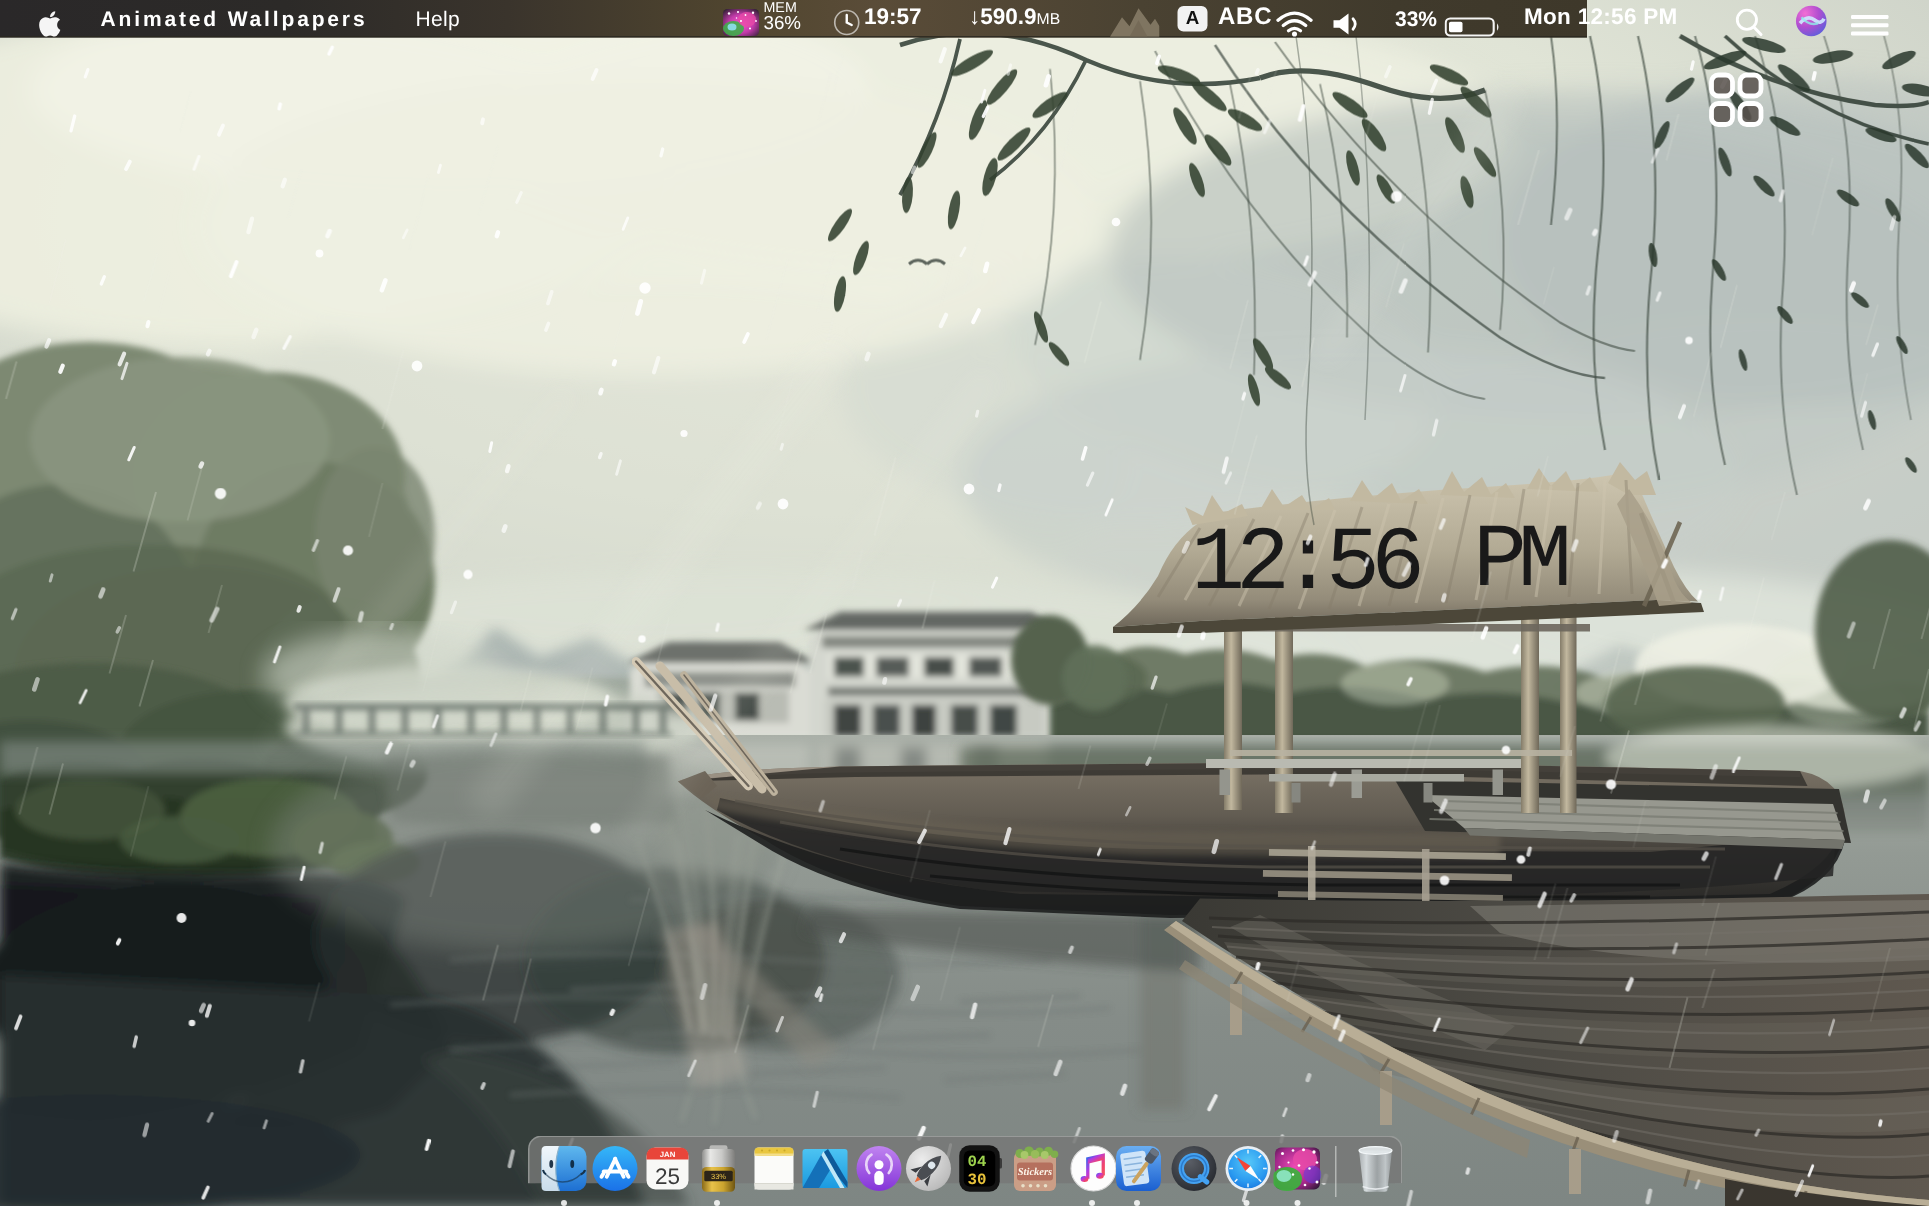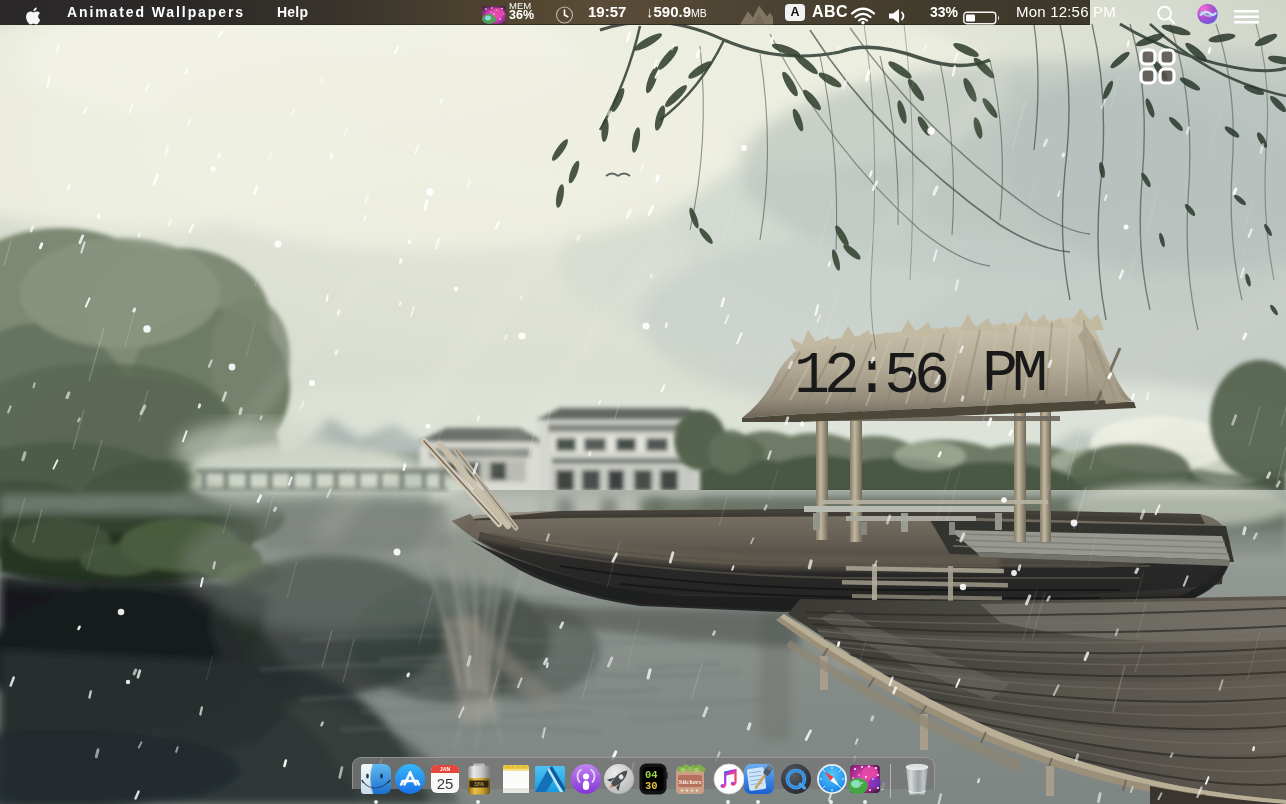--- a/index.html
+++ b/index.html
@@ -9,21 +9,21 @@
   
   #dock{position:absolute;left:352px;top:757px;width:583px;height:32px;
     background:rgba(118,120,118,0.82);
     border:1px solid rgba(190,195,192,0.45);border-bottom:none;
     border-radius:9px 9px 0 0;z-index:40;box-sizing:border-box;}
   .dicon{position:absolute;top:5px;width:32px;height:32px;}
   .ddot{position:absolute;top:42px;width:4px;height:4px;border-radius:50%;background:rgba(255,255,255,0.85);}
   
   #menubar{position:absolute;left:0;top:0;width:1058px;height:24px;
     background:linear-gradient(to right,#2a2829 0%,#2c2a28 18%,#3a342c 32%,#51462f 47%,#5a4c38 55%,#4a4232 72%,#403a2c 88%,#3e382a 100%);
-    color:#fff;z-index:30;border-bottom:1px solid rgba(42,40,32,0.85);box-sizing:content-box;padding-left:32px;}
+    color:#fff;z-index:30;border-bottom:1px solid rgba(42,40,32,0.85);box-sizing:content-box;}
   #menubar .it{position:absolute;top:0;height:24px;line-height:24px;white-space:nowrap;}
 </style>
 </head>
 <body>
 <div id="stage">
   <svg id="wall" width="1286" height="804" viewBox="0 0 1286 804">
     <defs>
       <radialGradient id="sky" cx="0.47" cy="0.28" r="0.85">
         <stop offset="0" stop-color="#f0f1e3"></stop>
         <stop offset="0.45" stop-color="#e0e4d6"></stop>
@@ -893,21 +893,21 @@
         <circle cx="147" cy="329" r="3.8" opacity="0.9"></circle>
         <circle cx="1014" cy="573" r="2.9" opacity="0.9"></circle>
       </g>
   </svg>
 
   <div id="menubar">
     <svg class="it" style="left:26px;top:4px" width="15" height="17" viewBox="0 0 15 17">
       <path fill="#f5f5f5" d="M12.1 9.1c0-2.2 1.8-3.3 1.9-3.4-1-1.5-2.6-1.7-3.2-1.7-1.4-.1-2.7.8-3.4.8-.7 0-1.8-.8-2.9-.8C3 4.1 1.6 4.9.8 6.2c-1.5 2.6-.4 6.5 1.1 8.6.7 1 1.6 2.2 2.7 2.1 1.1 0 1.5-.7 2.8-.7s1.7.7 2.9.7c1.2 0 2-1.1 2.7-2.1.9-1.2 1.2-2.4 1.2-2.5 0 0-2.1-.9-2.1-3.2zM9.9 2.6c.6-.7 1-1.7.9-2.6-.9 0-1.9.6-2.5 1.3-.6.6-1 1.6-.9 2.5 1 .1 1.9-.5 2.5-1.2z"></path>
     </svg>
     <div class="it" style="left:67px;font-weight:bold;font-size:14px;letter-spacing:1.9px">Animated Wallpapers</div>
-    <div class="it" style="left:277px;font-size:14px;font-weight:700;letter-spacing:0.2px">Help</div>
+    <div class="it" style="left:277px;font-size:14px;font-weight:400;letter-spacing:0.2px">Help</div>
     <svg class="it" style="left:482px;top:3px" width="24" height="18" viewBox="0 0 24 18">
       <defs>
         <radialGradient id="mg1" cx="0.5" cy="0.55" r="0.7">
           <stop offset="0" stop-color="#ff5ad0"></stop>
             <stop offset="0.5" stop-color="#c03aa8"></stop>
             <stop offset="1" stop-color="#2a2030"></stop>
         </radialGradient>
       </defs>
       <rect x="0" y="0" width="24" height="18" rx="3" fill="url(#mg1)"></rect>
       <ellipse cx="7" cy="13" rx="7" ry="5" fill="#3fae4a" opacity="0.9"></ellipse>
@@ -918,26 +918,26 @@
           <circle cx="10" cy="2" r="0.7"></circle>
           <circle cx="15" cy="4" r="0.6"></circle>
           <circle cx="20" cy="2.5" r="0.8"></circle>
           <circle cx="22" cy="8" r="0.6"></circle>
           <circle cx="12" cy="8" r="0.7"></circle>
           <circle cx="18" cy="13" r="0.7"></circle>
           <circle cx="9" cy="6" r="0.5"></circle>
         </g>
     </svg>
     <div class="it" style="left:509px;top:2px;height:auto;line-height:8px;font-size:9.5px;font-weight:normal">MEM</div>
-    <div class="it" style="left:509px;top:9px;height:auto;line-height:12px;font-size:12.5px;font-weight:bold">36%</div>
+    <div class="it" style="left:509px;top:9px;height:auto;line-height:12px;font-size:12.5px;font-weight:normal">36%</div>
     <svg class="it" style="left:555px;top:3px" width="19" height="19" viewBox="0 0 19 19">
       <circle cx="9.5" cy="9.5" r="8" fill="none" stroke="#fff" stroke-width="1.1" opacity="0.6"></circle>
       <path d="M9.5 4.5 L9.5 9.5 L12.8 11.2" fill="none" stroke="#fff" stroke-width="1.6" stroke-linecap="round"></path>
     </svg>
-    <div class="it" style="left:588px;font-size:15px;font-weight:600">19:57</div>
+    <div class="it" style="left:576px;font-size:15px;font-weight:600">19:57</div>
     <div class="it" style="left:646px;font-size:15px;font-weight:600">↓590.9<span style="font-size:10.5px;font-weight:normal">MB</span></div>
     <svg class="it" style="left:740px;top:3px" width="33" height="19" viewBox="0 0 33 19">
       <path d="M0 19 L8 6 L13 12 L19 0 L27 11 L30 7 L33 12 L33 19 Z" fill="#a39780" opacity="0.6"></path>
       <path d="M13 19 L19 8 L25 19 Z" fill="#6e6452" opacity="0.6"></path>
     </svg>
     <div class="it" style="left:785px;top:4px;height:17px;width:20px;background:#f2f2f2;border-radius:4px;color:#111;font-size:12.5px;font-weight:bold;text-align:center;line-height:17px">A</div>
     <div class="it" style="left:812px;font-size:16px;font-weight:bold;letter-spacing:0.5px">ABC</div>
     <svg class="it" style="left:850px;top:4px" width="26" height="17" viewBox="0 0 26 17">
       <g stroke="#fff" fill="none" stroke-linecap="round">
         <path d="M2 6 Q13 -3.5 24 6" stroke-width="2.2"></path>
@@ -949,21 +949,21 @@
     <svg class="it" style="left:888px;top:4px" width="22" height="17" viewBox="0 0 22 17">
       <path d="M1 6 L5 6 L11 1.5 L11 15.5 L5 11 L1 11 Z" fill="#fff"></path>
       <path d="M14 5 Q17 8.5 14 12" stroke="#fff" stroke-width="1.8" fill="none" stroke-linecap="round"></path>
     </svg>
     <div class="it" style="left:930px;font-size:14px;font-weight:600">33%</div>
     <svg class="it" style="left:963px;top:5.5px" width="38" height="13" viewBox="0 0 38 13">
       <rect x="0.8" y="0.8" width="32" height="11.4" rx="3" fill="none" stroke="#fff" stroke-width="1.4" opacity="0.95"></rect>
       <rect x="3" y="3" width="9" height="7" rx="1.2" fill="#fff"></rect>
       <path d="M35 4 Q37 6.5 35 9 Z" fill="#fff" opacity="0.9"></path>
     </svg>
-    <div class="it" style="left:1016px;font-size:15px;font-weight:400;letter-spacing:0.2px">Mon 12:56 PM</div>
+    <div class="it" style="left:1016px;font-size:15px;font-weight:700;letter-spacing:0.2px">Mon 12:56 PM</div>
     <svg class="it" style="left:1156px;top:3px" width="20" height="20" viewBox="0 0 20 20">
       <circle cx="8.6" cy="8.2" r="6.4" fill="none" stroke="#fff" stroke-width="1.9"></circle>
       <path d="M13.2 13 L18 18" stroke="#fff" stroke-width="2" stroke-linecap="round"></path>
     </svg>
     <svg class="it" style="left:1197px;top:2px" width="21" height="21" viewBox="0 0 21 21">
       <defs>
         <radialGradient id="siri1" cx="0.3" cy="0.25" r="1">
           <stop offset="0" stop-color="#f26ed4"></stop>
             <stop offset="0.45" stop-color="#b04ed0"></stop>
             <stop offset="1" stop-color="#3b66e0"></stop>

